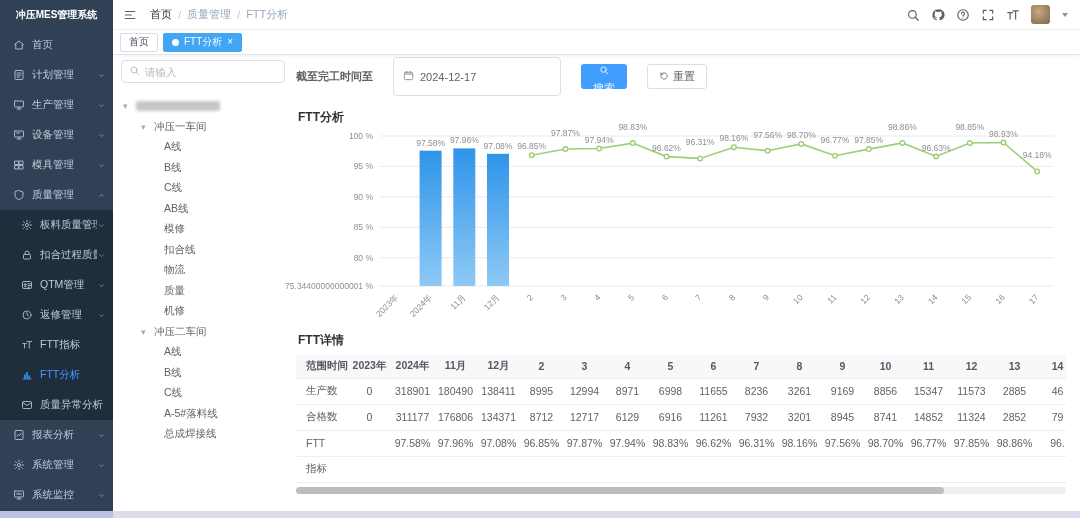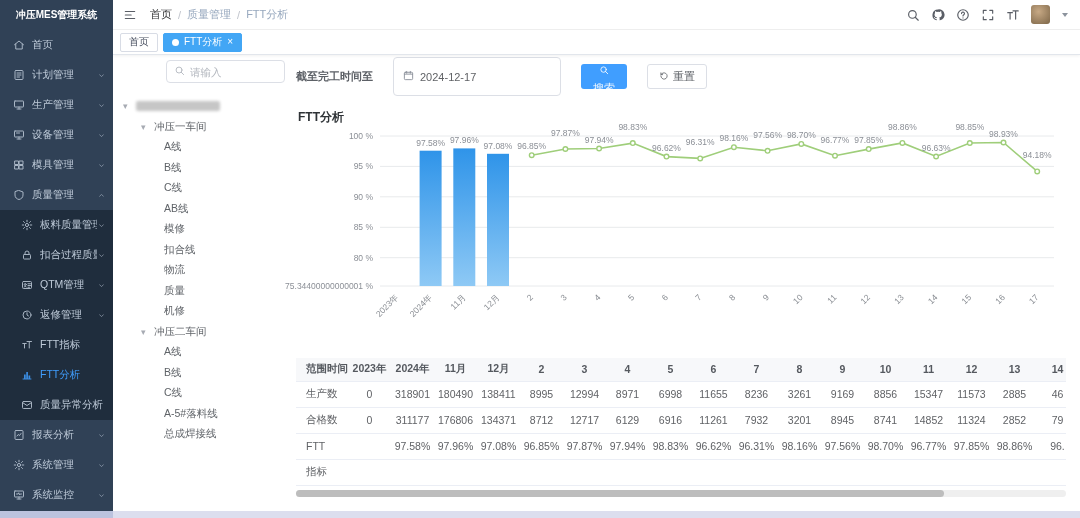--- a/index.html
+++ b/index.html
@@ -32,21 +32,21 @@
 
   
   .tags-bar{position:absolute;left:113px;top:30px;right:0;height:25px;background:#fff;border-bottom:1px solid #e2e6ec;box-shadow:0 1px 3px rgba(0,0,0,.06);display:flex;align-items:center;padding:0 7px;gap:5px;z-index:4;}
   .tag{display:inline-flex;align-items:center;height:19px;padding:0 8px;border:1px solid #d8dce5;border-radius:2px;background:#fff;color:#495060;font-size:10px;cursor:pointer;white-space:nowrap;}
   .tag.active{background:#42a6f5;border-color:#42a6f5;color:#fff;}
   .tag .tag-dot{width:7px;height:7px;border-radius:50%;background:#fff;margin-right:5px;}
   .tag .tag-close{margin-left:5px;font-size:10px;line-height:1;cursor:pointer;}
 
   
   .tree-panel{position:absolute;left:121px;top:60px;width:164px;}
-  .search-box{display:flex;align-items:center;height:23px;border:1px solid #dcdfe6;border-radius:4px;padding:0 7px;color:#b4b8bf;gap:5px;background:#fff;margin-left:45px;}
+  .search-box{display:flex;align-items:center;height:23px;border:1px solid #dcdfe6;border-radius:4px;padding:0 7px;color:#b4b8bf;gap:5px;background:#fff;}
   .search-box input{border:none;outline:none;width:100%;font-size:10.5px;color:#606266;background:transparent;}
   .search-box input::placeholder{color:#b4b8bf;}
   .tree{margin-top:13px;color:#5f6368;font-size:10.5px;}
   .tree-node{display:flex;align-items:center;height:20.5px;cursor:pointer;gap:4px;white-space:nowrap;}
   .tree-node .tcaret{color:#a7abb3;font-size:9px;width:9px;flex:none;}
   .lvl0{padding-left:2px;}
   .lvl1{padding-left:20px;}
   .lvl2{padding-left:43px;}
   .redacted{display:inline-block;width:84px;height:10px;background:#c6c6c6;border-radius:2px;filter:blur(1.5px);}
 
@@ -59,21 +59,21 @@
   .btn{display:inline-flex;align-items:center;gap:4px;height:25px;padding:0 11px;border-radius:3px;font-size:11px;cursor:pointer;border:1px solid transparent;}
   .btn-primary{background:#409eff;color:#fff;flex-direction:column;}
   .btn-plain{background:#fff;border-color:#dcdfe6;color:#5f6368;}
   .section-title{font-size:12px;font-weight:bold;color:#2f3337;}
   .chart-title{margin:13px 0 0 2px;}
   .detail-title{margin:4px 0 6px 2px;}
   .chart-box{margin-top:2px;}
 
   
   .table-clip{width:770px;overflow:hidden;margin-top:2px;}
-  .ftt-table{border-collapse:collapse;table-layout:fixed;width:783px;font-size:10.5px;margin-top:28px;}
+  .ftt-table{border-collapse:collapse;table-layout:fixed;width:783px;font-size:10.5px;}
   .ftt-table tr{height:26px;}
   .ftt-table tr.thead{height:23px;background:#f7f8fa;}
   .ftt-table th{font-weight:bold;color:#55595f;text-align:center;border-bottom:1px solid #ebeef5;font-size:10.5px;}
   .ftt-table th.rl,.ftt-table td.rl{text-align:left;padding-left:10px;}
   .ftt-table td{text-align:center;color:#606266;border-bottom:1px solid #ebeef5;}
   .hscroll{margin-top:4px;width:770px;height:7px;background:#efefef;border-radius:4px;position:relative;}
   .hthumb{position:absolute;left:0;top:0;height:7px;width:648px;background:#bdbdbd;border-radius:4px;cursor:pointer;}
 
   
   .bottom-strip{position:absolute;left:0;bottom:0;width:1080px;height:7px;background:#dcdeee;z-index:6;}
@@ -581,20 +581,21 @@
           <text transform="translate(507.3,170) rotate(-45)" text-anchor="end" font-size="8.5" fill="#888c92">10</text>
           <text transform="translate(541.0,170) rotate(-45)" text-anchor="end" font-size="8.5" fill="#888c92">11</text>
           <text transform="translate(574.7,170) rotate(-45)" text-anchor="end" font-size="8.5" fill="#888c92">12</text>
           <text transform="translate(608.4,170) rotate(-45)" text-anchor="end" font-size="8.5" fill="#888c92">13</text>
           <text transform="translate(642.1,170) rotate(-45)" text-anchor="end" font-size="8.5" fill="#888c92">14</text>
           <text transform="translate(675.8,170) rotate(-45)" text-anchor="end" font-size="8.5" fill="#888c92">15</text>
           <text transform="translate(709.5,170) rotate(-45)" text-anchor="end" font-size="8.5" fill="#888c92">16</text>
           <text transform="translate(743.2,170) rotate(-45)" text-anchor="end" font-size="8.5" fill="#888c92">17</text>
         </svg></div>
 
+    <div class="section-title detail-title">FTT详情</div>
     <div class="table-clip" id="ftt-table">
         <table class="ftt-table">
           <colgroup>
             <col style="width:52px">
             <col style="width:43px">
             <col style="width:43px">
             <col style="width:43px">
             <col style="width:43px">
             <col style="width:43px">
             <col style="width:43px">

